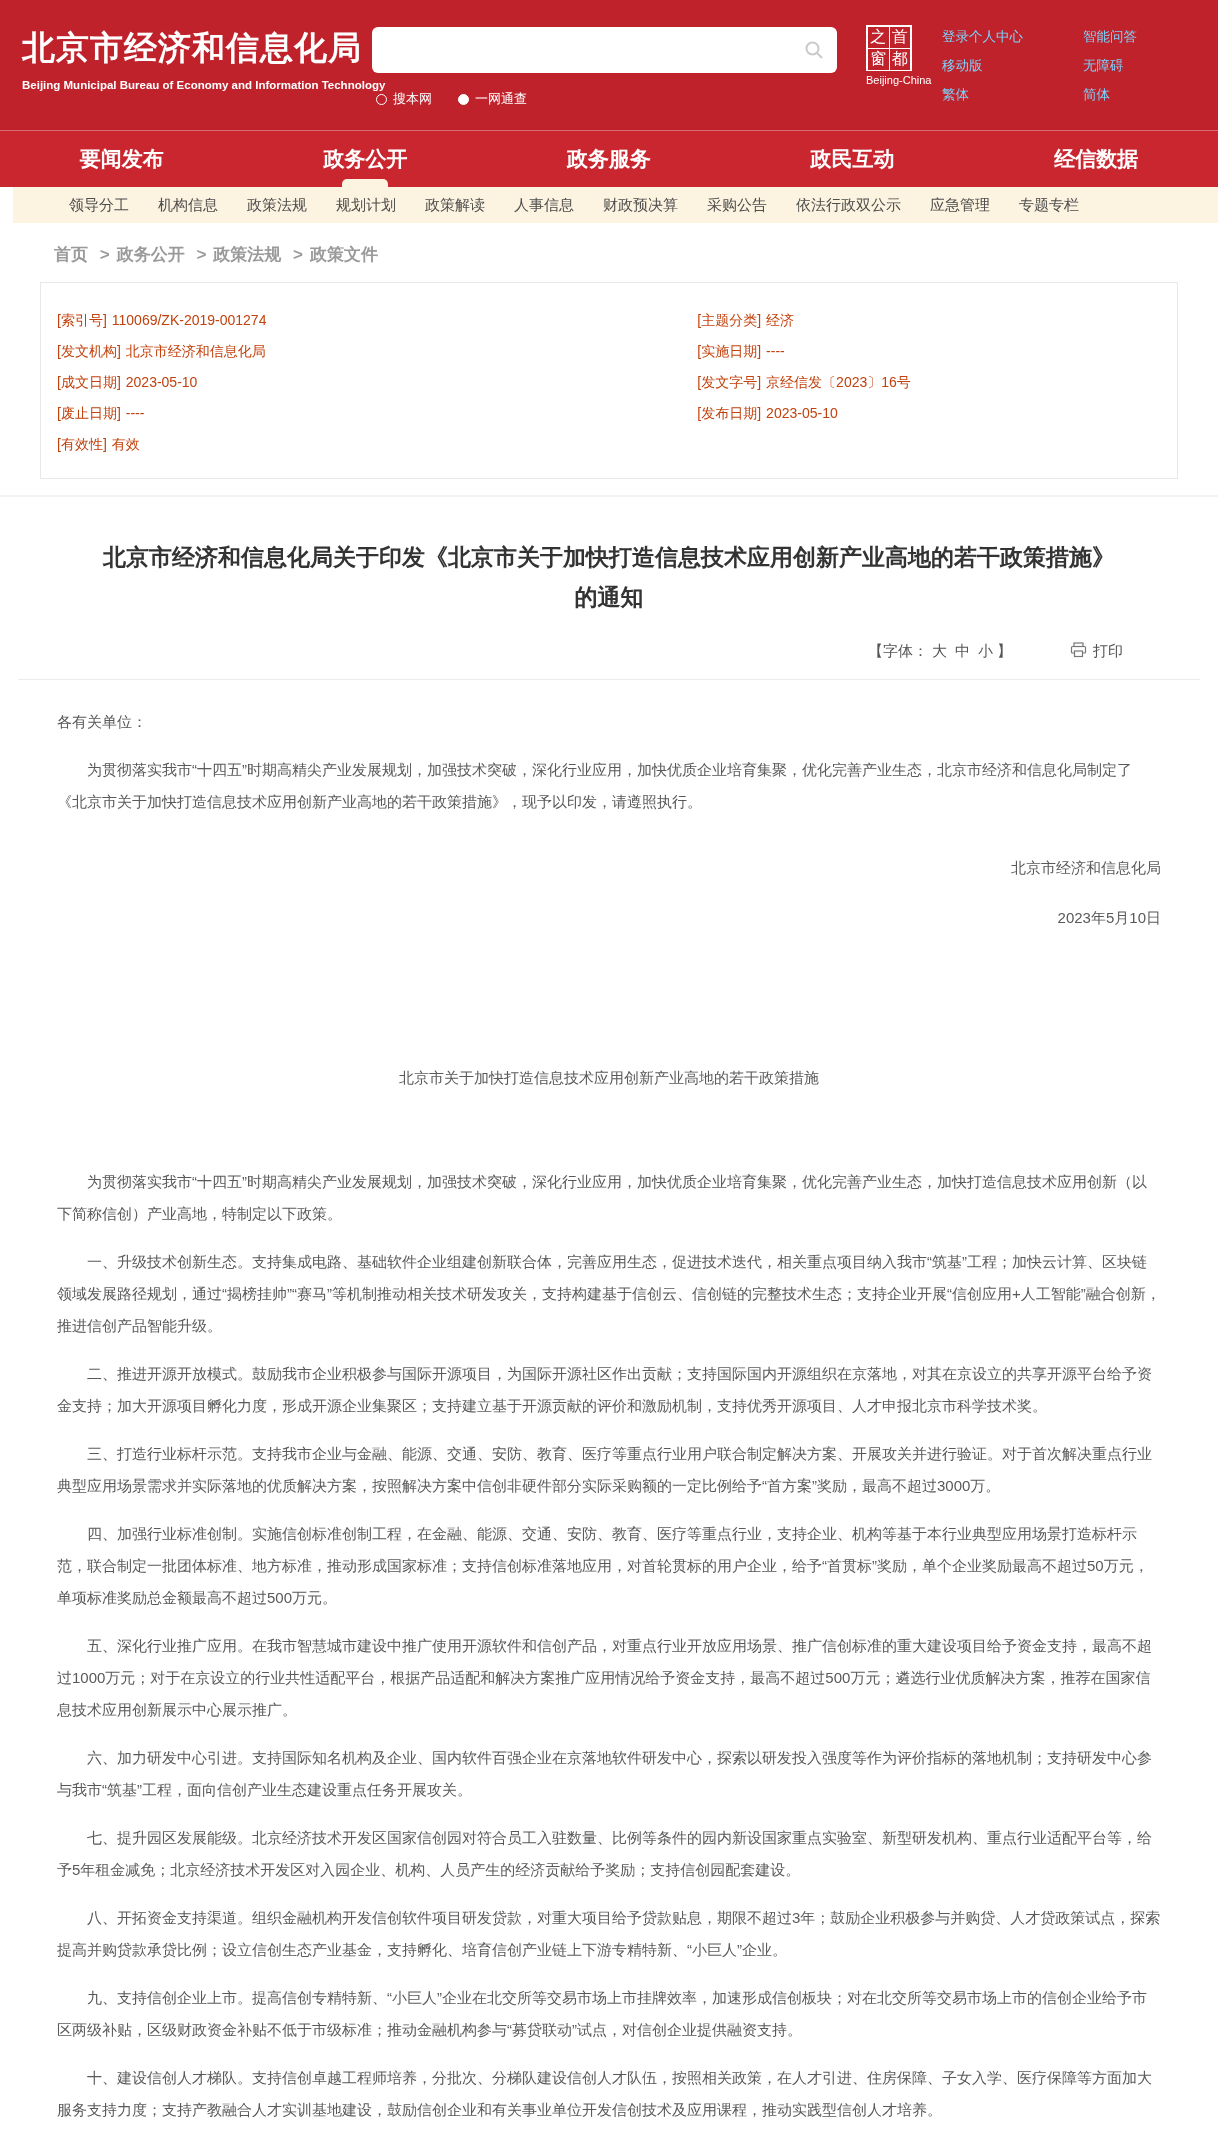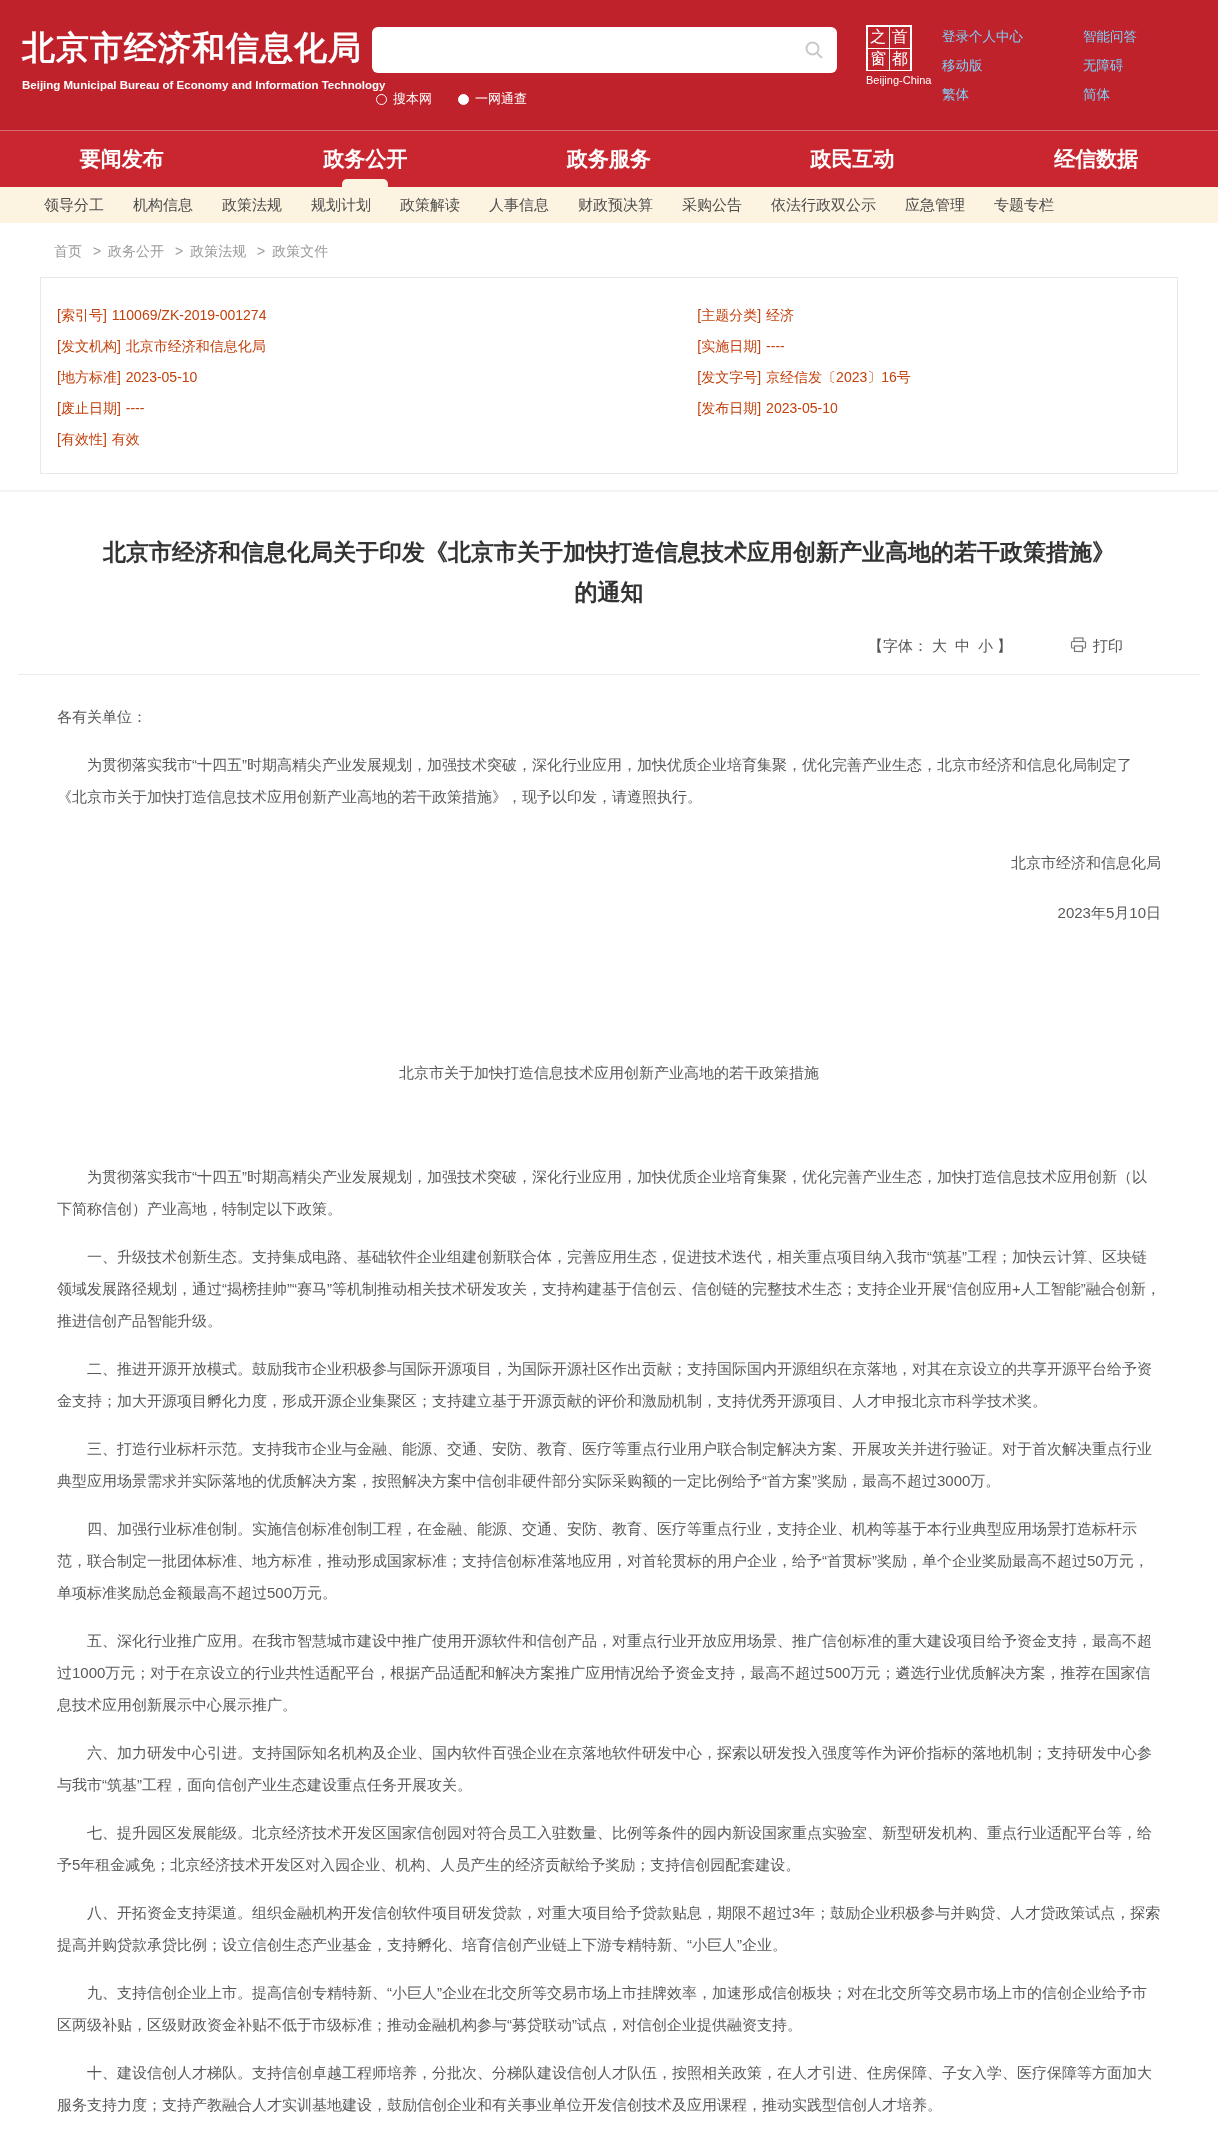--- a/index.html
+++ b/index.html
@@ -30,25 +30,25 @@
   .qlinks.col2{margin-left:60px;}
   .qlinks li{margin-bottom:10px;}
   .qlinks a{color:#7dd3fc;font-size:13.5px;text-decoration:none;cursor:pointer;}
 
   
   .mainnav{height:57px;background:#ca2630;border-top:1px solid rgba(255,255,255,.32);display:flex;}
   .nav-item{flex:1;display:flex;align-items:center;justify-content:center;color:#fff;font-size:21px;font-weight:bold;position:relative;text-decoration:none;cursor:pointer;}
   .nav-item.active::after{content:"";position:absolute;bottom:0;left:50%;transform:translateX(-50%);width:46px;height:8px;background:#fcf3e0;border-radius:5px 5px 0 0;}
 
   
-  .subnav{height:36px;background:#fcf3e0;display:flex;align-items:center;padding-left:44px;gap:29px;}
+  .subnav{height:36px;background:#fcf3e0;display:flex;align-items:center;padding-left:56px;gap:29px;margin-left:13px;}
   .subnav-item{color:#4d4d4d;font-size:15px;text-decoration:none;cursor:pointer;white-space:nowrap;}
 
   
-  .crumbs{margin:20px 0 16px 40px;font-size:14px;color:#9a9a9a;}
+  .crumbs{margin:20px 0 16px 40px;font-size:17px;color:#9a9a9a;font-weight:bold;}
   .crumb-sep{margin:0 7px;}
   .crumb-link{color:#9a9a9a;text-decoration:none;cursor:pointer;}
 
   
   .meta{margin:0 40px;border:1px solid #e8e8e8;padding:22px 16px 18px;display:grid;grid-template-columns:58% 42%;}
   .meta-row{line-height:31px;font-size:14px;color:#c2410c;}
   .meta-label{margin-right:5px;}
   .divider{border-bottom:2px solid #f3f3f3;margin-top:16px;}
 
   
@@ -158,21 +158,21 @@
 
   <section class="meta">
     <div class="meta-col">
         <div class="meta-row">
         <span class="meta-label">[索引号]</span><span class="meta-value">110069/ZK-2019-001274</span>
       </div>
         <div class="meta-row">
         <span class="meta-label">[发文机构]</span><span class="meta-value">北京市经济和信息化局</span>
       </div>
         <div class="meta-row">
-        <span class="meta-label">[地方标准]</span><span class="meta-value">2023-05-10</span>
+        <span class="meta-label">[成文日期]</span><span class="meta-value">2023-05-10</span>
       </div>
         <div class="meta-row">
         <span class="meta-label">[废止日期]</span><span class="meta-value">----</span>
       </div>
         <div class="meta-row">
         <span class="meta-label">[有效性]</span><span class="meta-value">有效</span>
       </div>
       </div>
     <div class="meta-col">
         <div class="meta-row">

